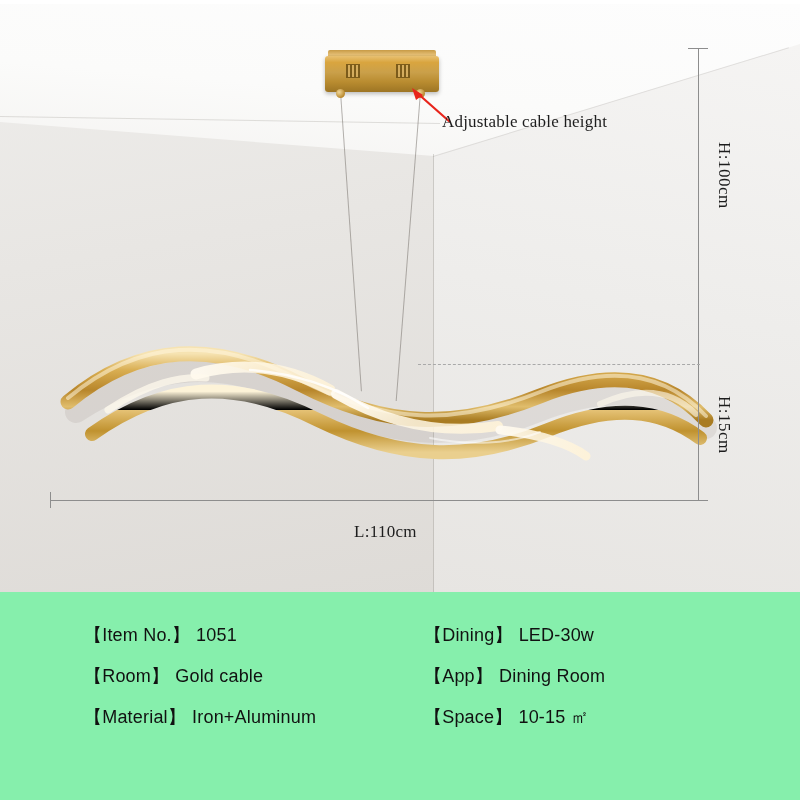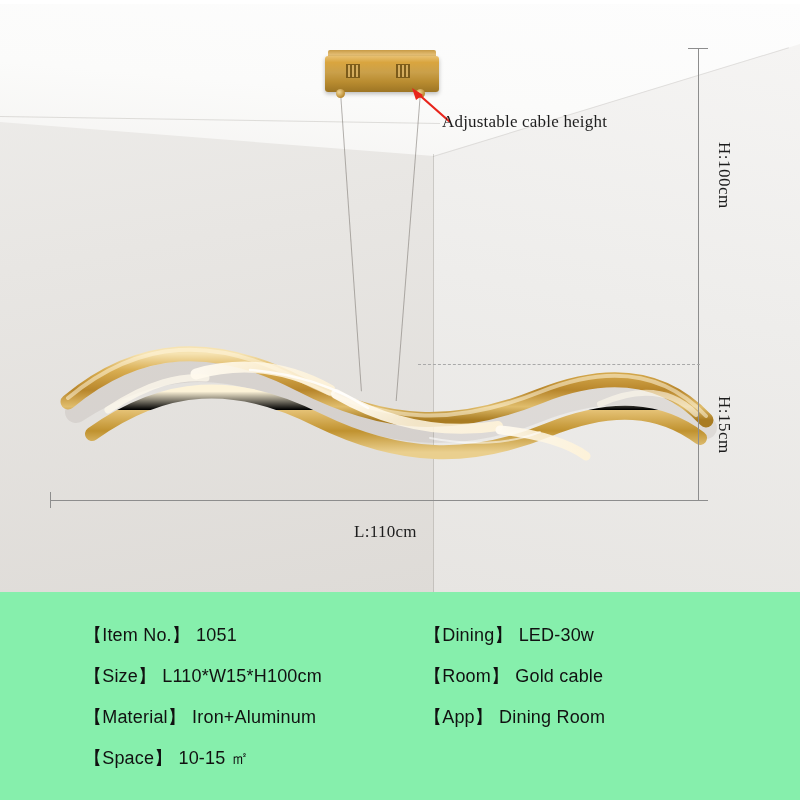--- a/index.html
+++ b/index.html
@@ -300,33 +300,30 @@
   <div id="specs">
     <div class="spec-grid">
 
       <div class="spec-cell">
         <span class="spec-key">【Item No.】</span><span class="spec-val">1051</span>
       </div>
 
       <div class="spec-cell">
         <span class="spec-key">【Dining】</span><span class="spec-val">LED-30w</span>
       </div>
-      <div class="spec-cell">
-        <span class="spec-key">【Size】</span><span class="spec-val">L110*W15*H100cm</span>
-      </div>
 
       <div class="spec-cell">
         <span class="spec-key">【Room】</span><span class="spec-val">Gold cable</span>
       </div>
       <div class="spec-cell">
+        <span class="spec-key">【App】</span><span class="spec-val">Dining Room</span>
+      </div>
+
+      <div class="spec-cell">
         <span class="spec-key">【Material】</span><span class="spec-val">Iron+Aluminum</span>
-      </div>
-
-      <div class="spec-cell">
-        <span class="spec-key">【App】</span><span class="spec-val">Dining Room</span>
       </div>
       <div class="spec-cell">
         <span class="spec-key">【Space】</span><span class="spec-val">10-15 ㎡</span>
       </div>
 
     </div>
   </div>
 
 </div>
 

